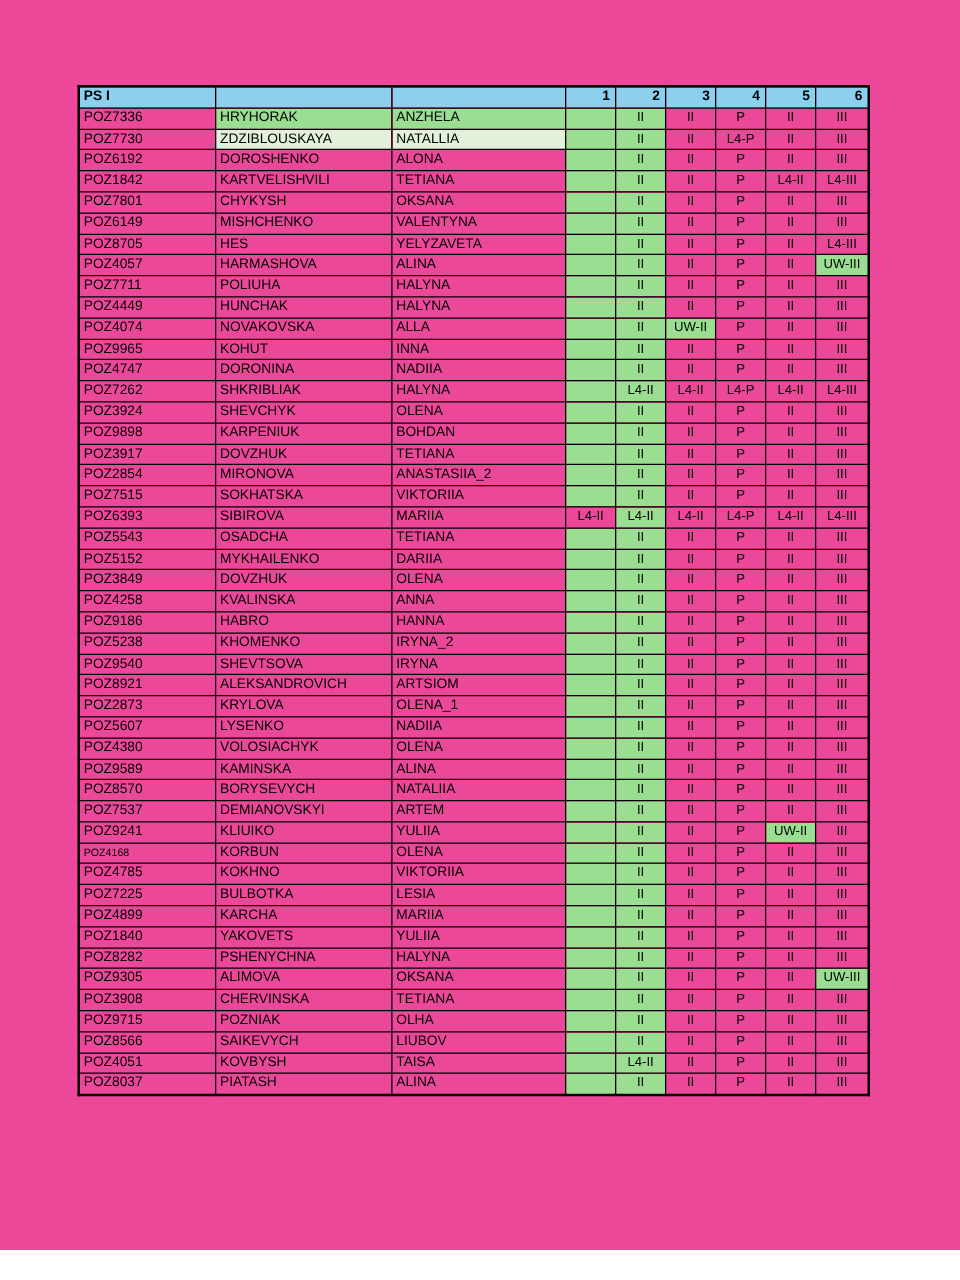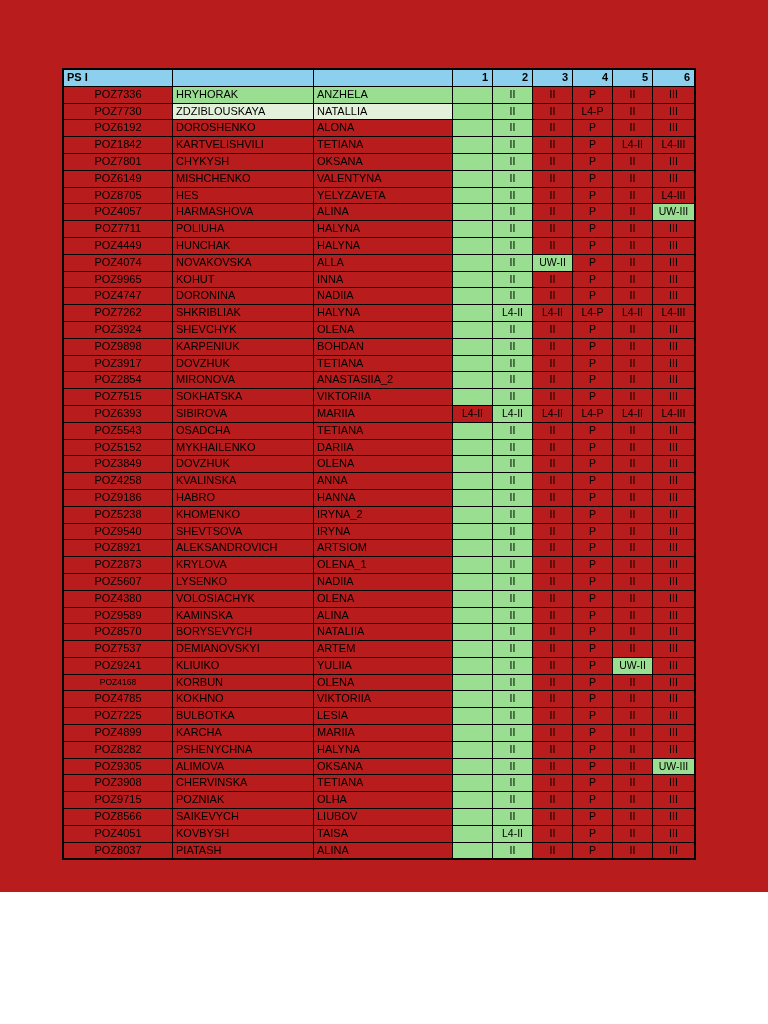--- a/index.html
+++ b/index.html
@@ -9,22 +9,22 @@
   }
   body {
     width: 768px;
     height: 1024px;
     font-family: "Liberation Sans", sans-serif;
     color: #000;
   }
   .page {
     position: relative;
     width: 768px;
-    height: 892px;
-    background: #b91c1c;
+    height: 1000px;
+    background: #ec4899;
     overflow: hidden;
   }
   table.sheet {
     position: absolute;
     left: 62px;
     top: 68px;
     border-collapse: collapse;
     table-layout: fixed;
     border: 2px solid #000;
   }
@@ -49,21 +49,21 @@
     background: var(--hdr, #8CD0EE);
     font-weight: bold;
     text-align: left;
     font-size: 11.5px;
   }
   thead th.c-v, thead th.c-v6 {
     text-align: right;
     padding-right: 4px;
   }
   tbody td.c-id {
-    text-align: center;
+    text-align: left;
   }
   tbody td.c-last, tbody td.c-first {
     text-align: left;
   }
   tbody td.c-v, tbody td.c-v6 {
     text-align: center;
     font-size: 10.5px;
     padding: 0 1px;
   }
   td.g   { background: var(--green, #9ADE91); }
@@ -514,20 +514,31 @@
     <td class="c-last">KARCHA</td>
     <td class="c-first">MARIIA</td>
     <td class="c-v g"></td>
     <td class="c-v g">II</td>
     <td class="c-v">II</td>
     <td class="c-v">P</td>
     <td class="c-v">II</td>
     <td class="c-v6">III</td>
   </tr>
         <tr>
+    <td class="c-id">POZ1840</td>
+    <td class="c-last">YAKOVETS</td>
+    <td class="c-first">YULIIA</td>
+    <td class="c-v g"></td>
+    <td class="c-v g">II</td>
+    <td class="c-v">II</td>
+    <td class="c-v">P</td>
+    <td class="c-v">II</td>
+    <td class="c-v6">III</td>
+  </tr>
+        <tr>
     <td class="c-id">POZ8282</td>
     <td class="c-last">PSHENYCHNA</td>
     <td class="c-first">HALYNA</td>
     <td class="c-v g"></td>
     <td class="c-v g">II</td>
     <td class="c-v">II</td>
     <td class="c-v">P</td>
     <td class="c-v">II</td>
     <td class="c-v6">III</td>
   </tr>

